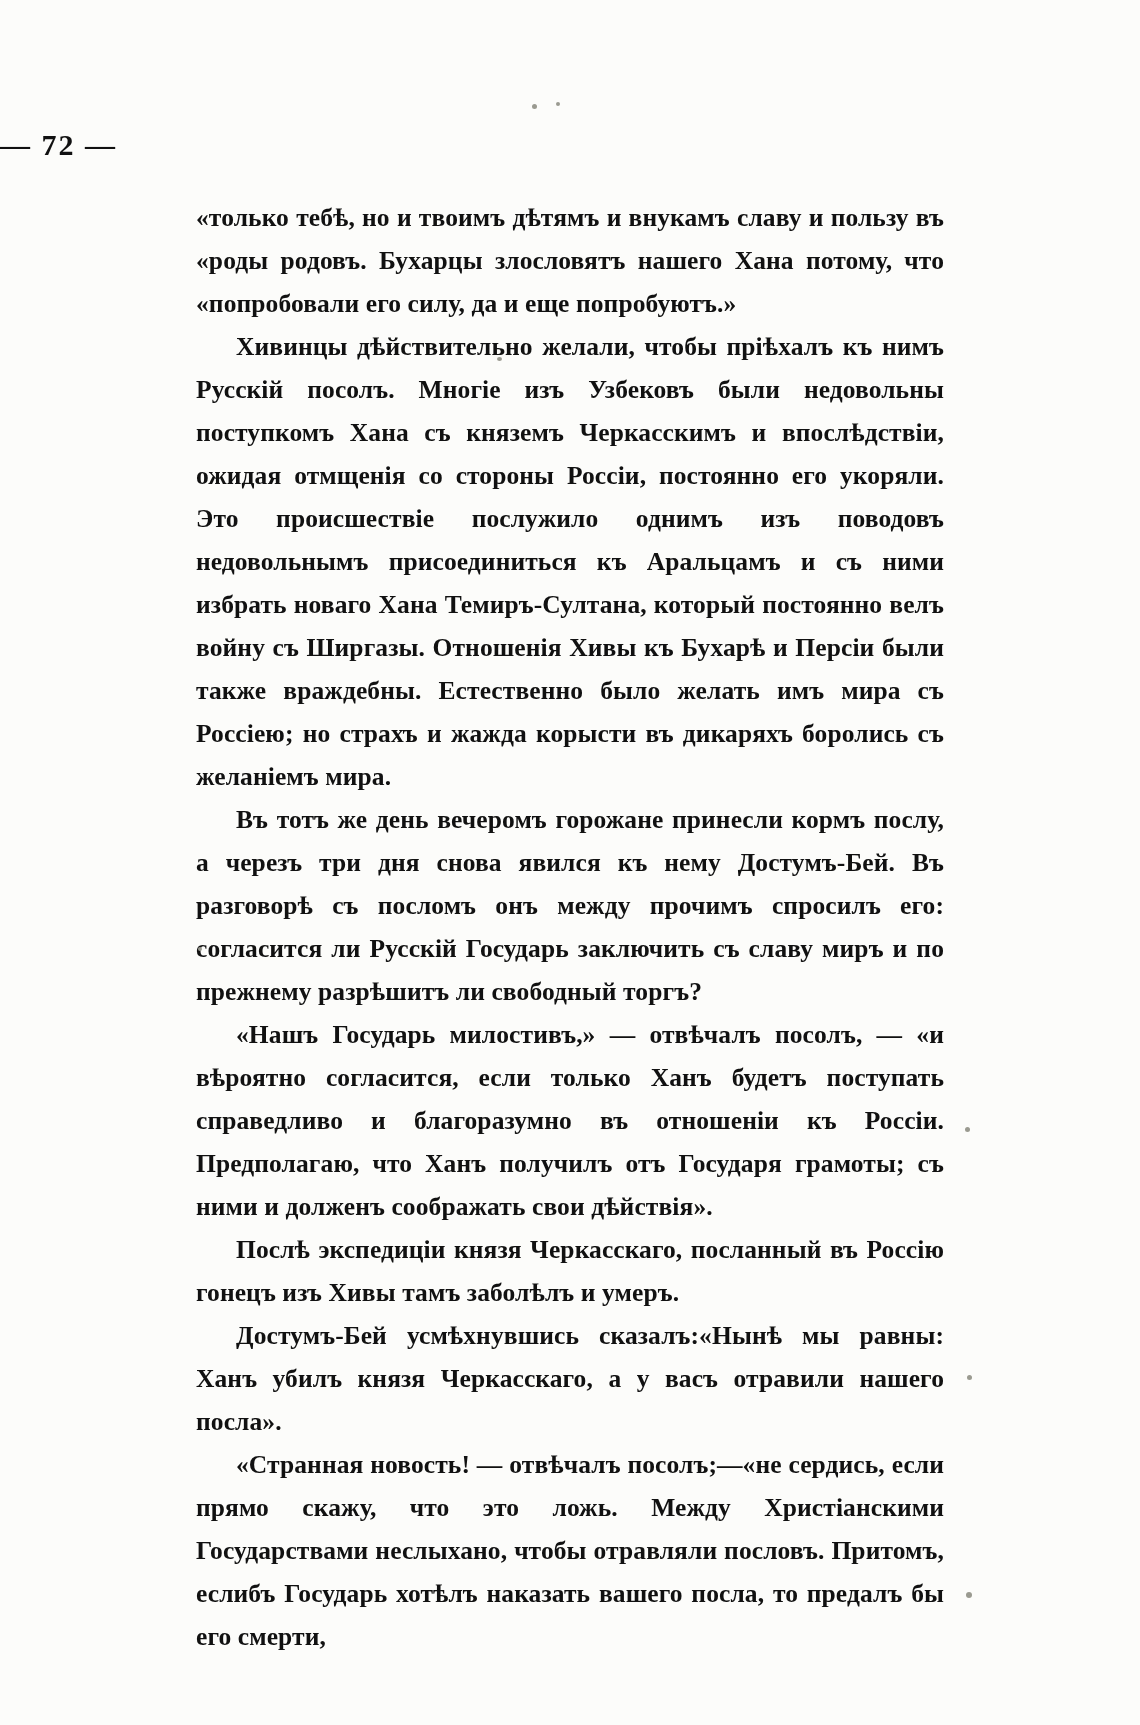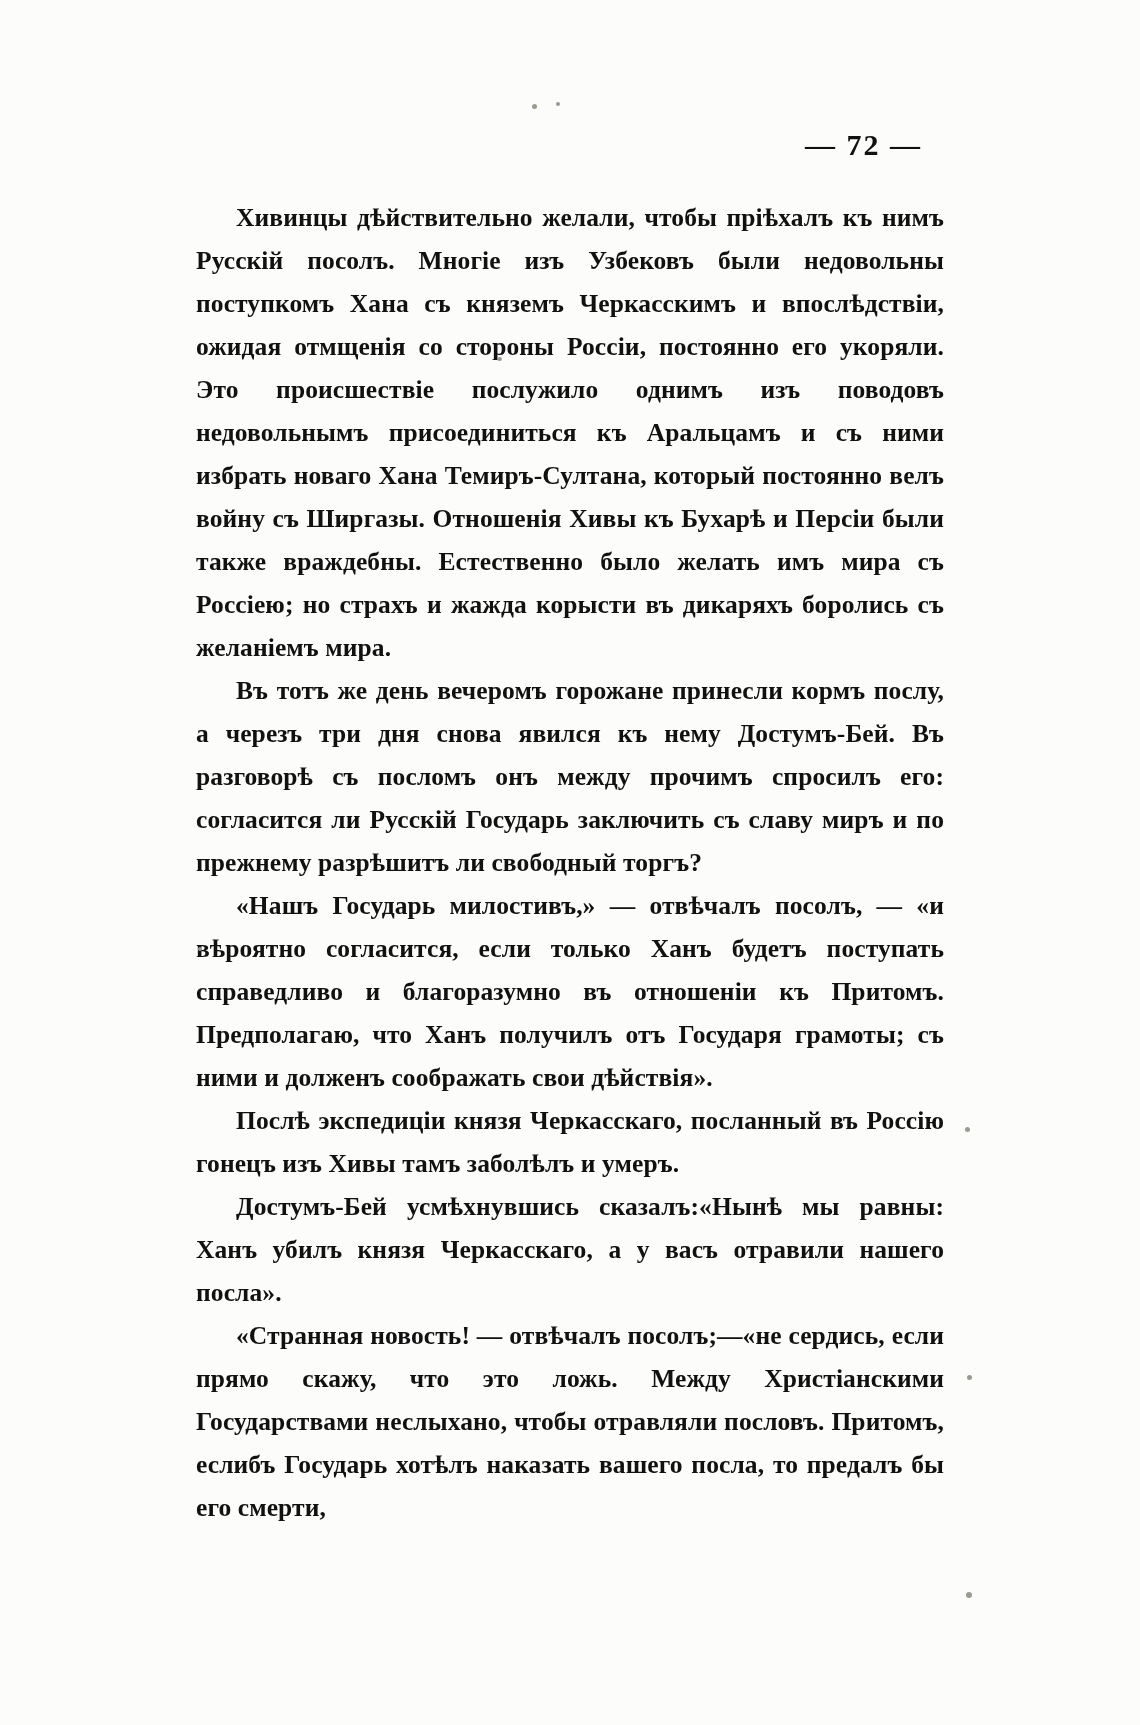--- a/index.html
+++ b/index.html
@@ -14,21 +14,21 @@
     background: #fcfcfa;
     font-family: "Liberation Serif", serif;
     color: #111111;
     overflow: hidden;
   }
   .page-number {
     position: absolute;
     top: 128px;
     left: 0;
     width: 922px;
-    text-align: right;
+    text-align: left;
     font-size: 30px;
     font-weight: bold;
     letter-spacing: 2px;
     font-family: "Liberation Serif", serif;
   }
   .body-text {
     position: absolute;
     top: 196px;
     left: 196px;
     width: 748px;
@@ -61,23 +61,24 @@
   .mark.m7 { top: 1592px; left: 966px; width: 6px; height: 6px; }
 </style>
 </head>
 <body>
 
 <div class="page">
 
   <div class="page-number">— 72 —</div>
 
   <div class="body-text">
+    <p class="noindent">«только тебѣ, но и твоимъ дѣтямъ и внукамъ славу и пользу въ «роды родовъ. Бухарцы злословятъ нашего Хана потому, что «попробовали его силу, да и еще попробуютъ.»</p>
     <p>Хивинцы дѣйствительно желали, чтобы пріѣхалъ къ нимъ Русскій посолъ. Многіе изъ Узбековъ были недовольны поступкомъ Хана съ княземъ Черкасскимъ и впослѣдствіи, ожидая отмщенія со стороны Россіи, постоянно его укоряли. Это происшествіе послужило однимъ изъ поводовъ недовольнымъ присоединиться къ Аральцамъ и съ ними избрать новаго Хана Темиръ-Султана, который постоянно велъ войну съ Ширгазы. Отношенія Хивы къ Бухарѣ и Персіи были также враждебны. Естественно было желать имъ мира съ Россіею; но страхъ и жажда корысти въ дикаряхъ боролись съ желаніемъ мира.</p>
     <p>Въ тотъ же день вечеромъ горожане принесли кормъ послу, а черезъ три дня снова явился къ нему Достумъ-Бей. Въ разговорѣ съ посломъ онъ между прочимъ спросилъ его: согласится ли Русскій Государь заключить съ славу миръ и по прежнему разрѣшитъ ли свободный торгъ?</p>
-    <p>«Нашъ Государь милостивъ,» — отвѣчалъ посолъ, — «и вѣроятно согласится, если только Ханъ будетъ поступать справедливо и благоразумно въ отношеніи къ Притомъ. Предполагаю, что Ханъ получилъ отъ Государя грамоты; съ ними и долженъ соображать свои дѣйствія».</p>
+    <p>«Нашъ Государь милостивъ,» — отвѣчалъ посолъ, — «и вѣроятно согласится, если только Ханъ будетъ поступать справедливо и благоразумно въ отношеніи къ Россіи. Предполагаю, что Ханъ получилъ отъ Государя грамоты; съ ними и долженъ соображать свои дѣйствія».</p>
     <p>Послѣ экспедиціи князя Черкасскаго, посланный въ Россію гонецъ изъ Хивы тамъ заболѣлъ и умеръ.</p>
     <p>Достумъ-Бей усмѣхнувшись сказалъ:«Нынѣ мы равны: Ханъ убилъ князя Черкасскаго, а у васъ отравили нашего посла».</p>
     <p>«Странная новость! — отвѣчалъ посолъ;—«не сердись, если прямо скажу, что это ложь. Между Христіанскими Государствами неслыхано, чтобы отравляли пословъ. Притомъ, еслибъ Государь хотѣлъ наказать вашего посла, то предалъ бы его смерти,</p>
   </div>
 
   <span class="mark m1"></span>
   <span class="mark m2"></span>
   <span class="mark m3"></span>
   <span class="mark m4"></span>
   <span class="mark m5"></span>

